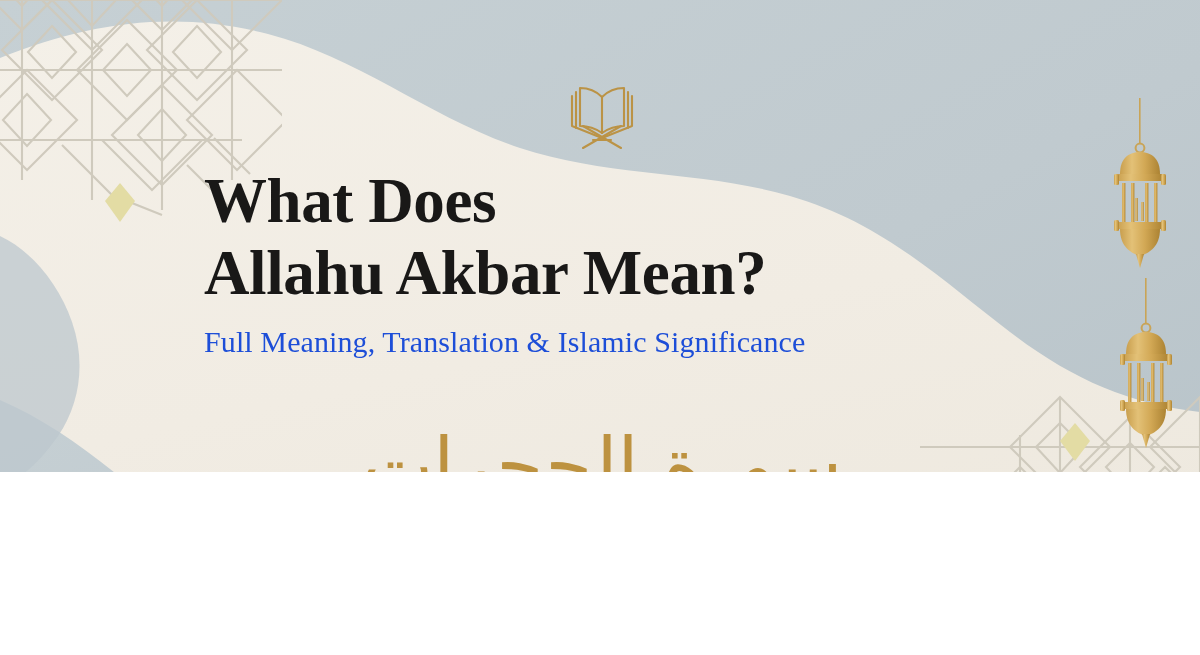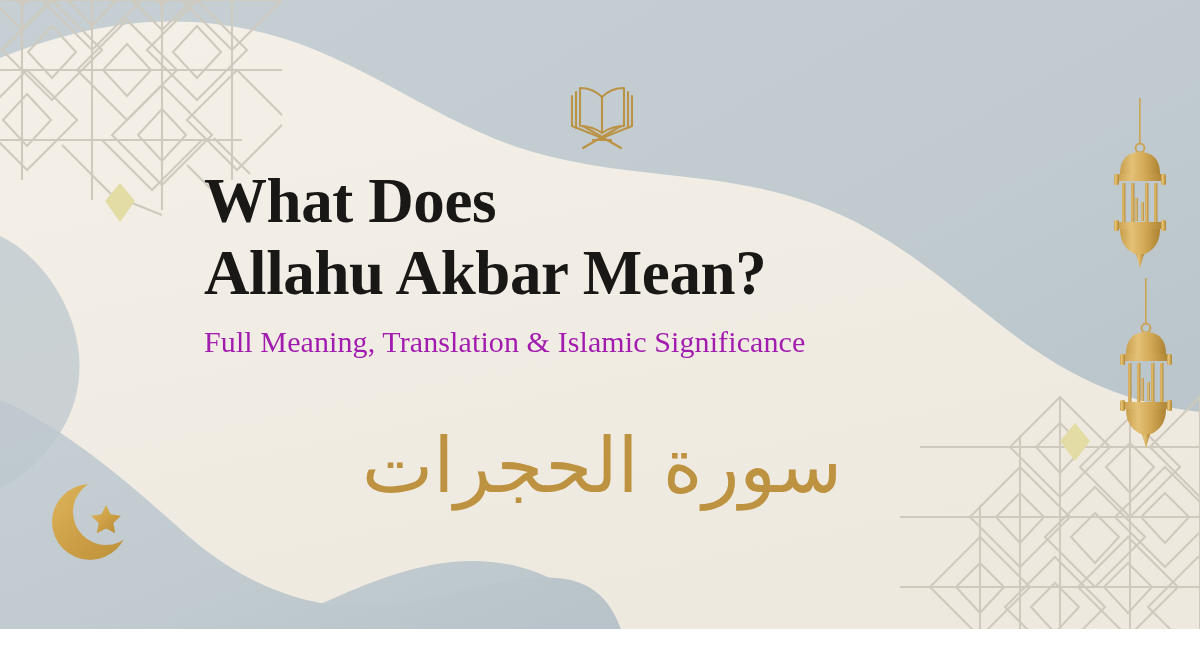--- a/index.html
+++ b/index.html
@@ -3,21 +3,21 @@
 <meta charset="utf-8">
 <style>
   html, body {
     margin: 0;
     padding: 0;
     background: #ffffff;
   }
   #banner {
     position: relative;
     width: 1200px;
-    height: 629px;
+    height: 472px;
     overflow: hidden;
     font-family: "Liberation Serif", "DejaVu Serif", serif;
     background: #c2ccd0;
     user-select: none;
   }
   
   .bg-layer {
     position: absolute;
     inset: 0;
     width: 1200px;
@@ -71,21 +71,21 @@
     color: #191817;
     letter-spacing: -0.4px;
     white-space: pre-line;
     text-shadow: 0 1px 0 rgba(255,255,255,0.25);
   }
   .subtitle {
     margin: 14px 0 0 0;
     font-size: 30px;
     line-height: 1.2;
     font-weight: normal;
-    color: #a21caf;
+    color: #1d4ed8;
     letter-spacing: 0.1px;
   }
 
   
   .calligraphy {
     position: absolute;
     left: 452px;
     top: 392px;
     width: 300px;
     height: 148px;

